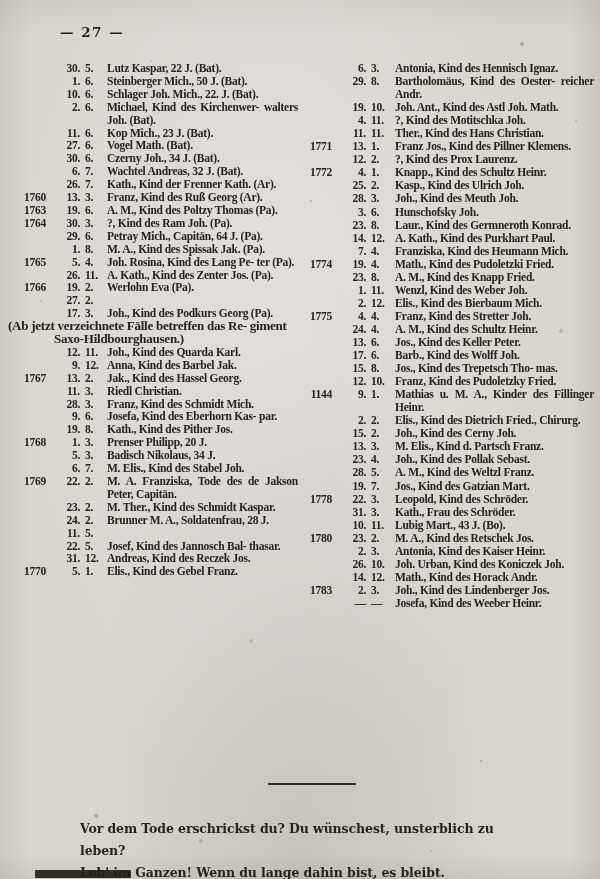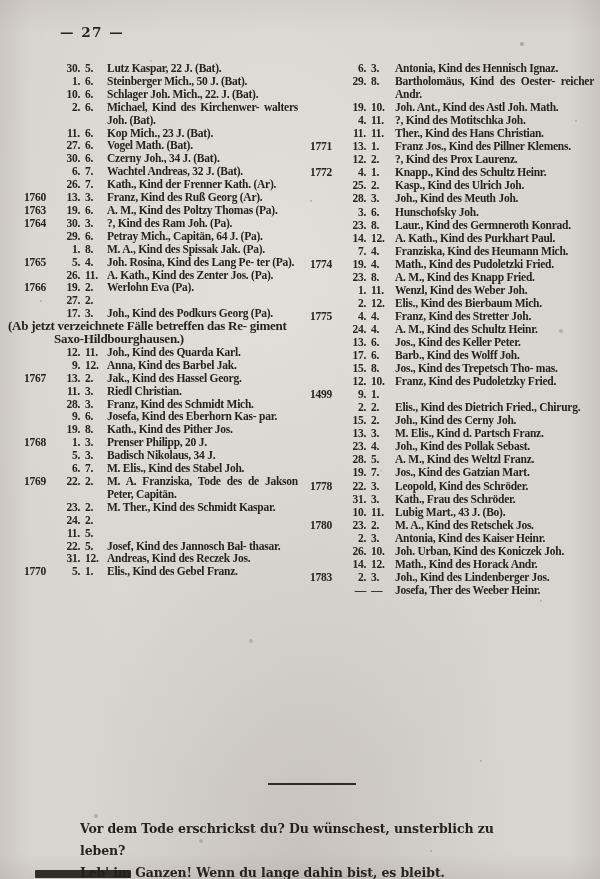--- a/index.html
+++ b/index.html
@@ -238,20 +238,21 @@
         <div class="entry">
           <span class="year"></span>
           <span class="day">23.</span>
           <span class="mon">2.</span>
           <span class="txt">M. Ther., Kind des Schmidt Kaspar.</span>
         </div>
         <div class="entry">
           <span class="year"></span>
           <span class="day">24.</span>
           <span class="mon">2.</span>
+          <span class="txt">Brunner M. A., Soldatenfrau, 28 J.</span>
         </div>
         <div class="entry">
           <span class="year"></span>
           <span class="day">11.</span>
           <span class="mon">5.</span>
         </div>
         <div class="entry">
           <span class="year"></span>
           <span class="day">22.</span>
           <span class="mon">5.</span>
@@ -411,23 +412,24 @@
         <span class="mon">8.</span>
         <span class="txt">Jos., Kind des Trepetsch Tho- mas.</span>
       </div>
       <div class="entry">
         <span class="year"></span>
         <span class="day">12.</span>
         <span class="mon">10.</span>
         <span class="txt">Franz, Kind des Pudoletzky Fried.</span>
       </div>
       <div class="entry">
-        <span class="year">1499</span>
+        <span class="year">1144</span>
         <span class="day">9.</span>
         <span class="mon">1.</span>
+        <span class="txt">Mathias u. M. A., Kinder des Fillinger Heinr.</span>
       </div>
       <div class="entry">
         <span class="year"></span>
         <span class="day">2.</span>
         <span class="mon">2.</span>
         <span class="txt">Elis., Kind des Dietrich Fried., Chirurg.</span>
       </div>
       <div class="entry">
         <span class="year"></span>
         <span class="day">15.</span>
@@ -503,21 +505,21 @@
       <div class="entry">
         <span class="year">1783</span>
         <span class="day">2.</span>
         <span class="mon">3.</span>
         <span class="txt">Joh., Kind des Lindenberger Jos.</span>
       </div>
       <div class="entry">
         <span class="year"></span>
         <span class="day">—</span>
         <span class="mon">—</span>
-        <span class="txt">Josefa, Ther des Weeber Heinr.</span>
+        <span class="txt">Josefa, Kind des Weeber Heinr.</span>
       </div>
     </div>
 
   <div class="divider"></div>
 
   <div class="quote">
     <div>Vor dem Tode erschrickst du?  Du wünschest, unsterblich zu leben?</div>
     <div>Leb' im Ganzen!  Wenn du lange dahin bist, es bleibt.</div>
   </div>
   <div class="attribution">(Friedrich Schiller.)</div>

